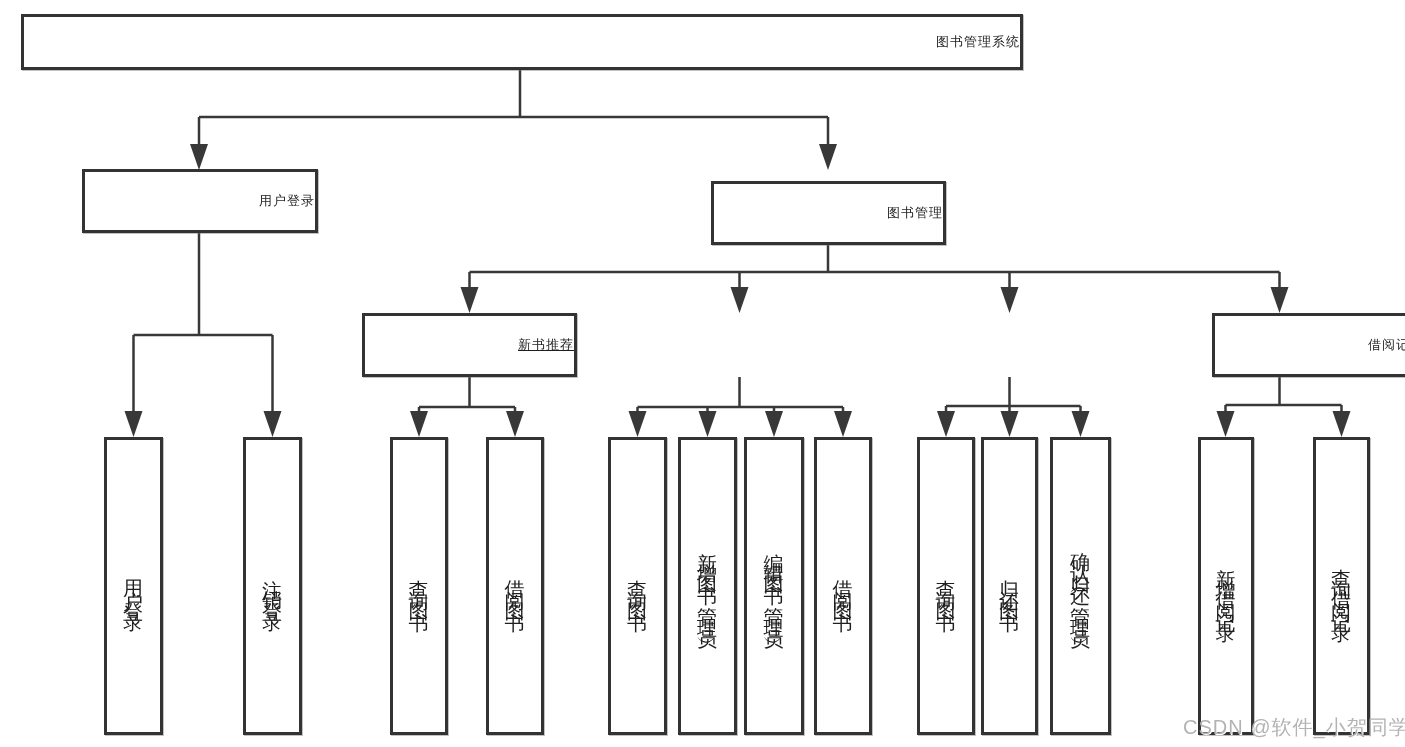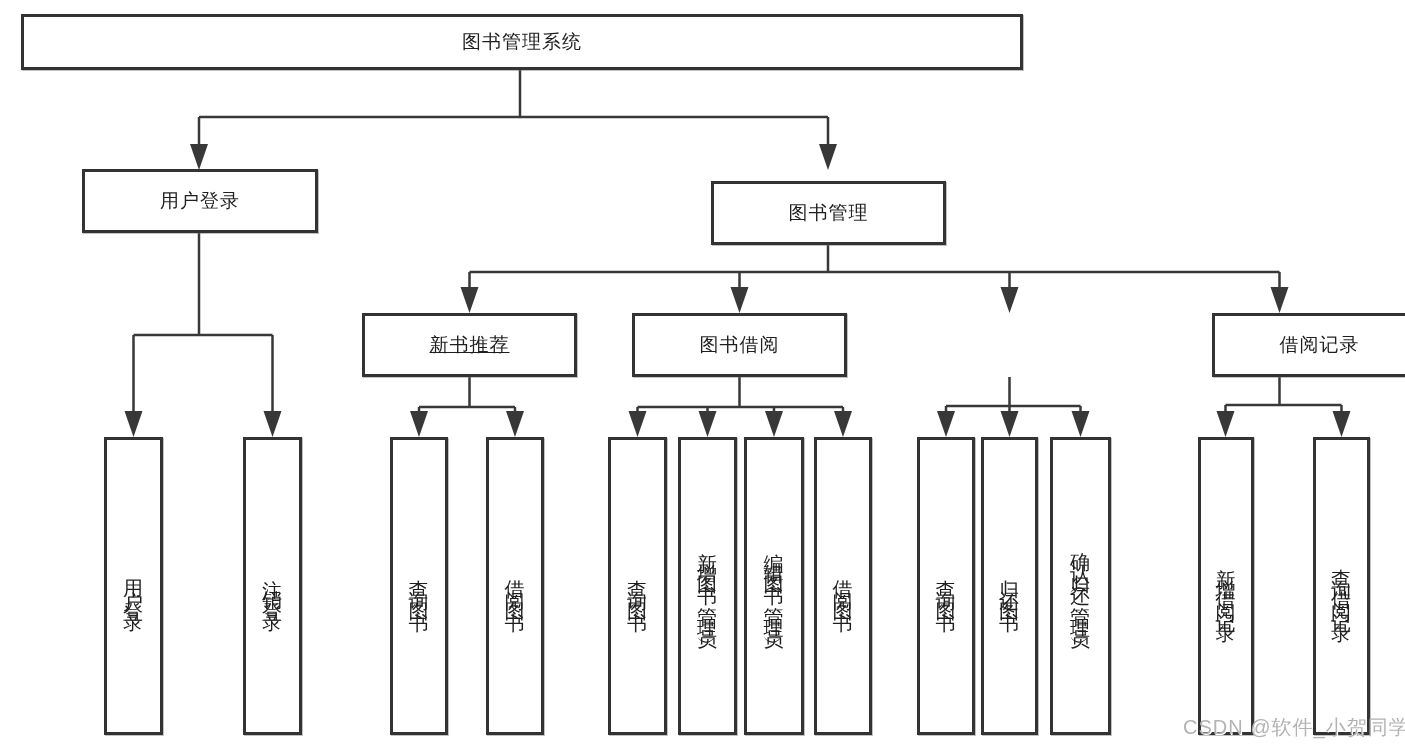--- a/index.html
+++ b/index.html
@@ -13,21 +13,21 @@
   #connectors { position:absolute; left:0; top:0; width:1405px; height:747px; }
   .node {
     position:absolute;
     background:#ffffff;
     border:3px solid #333333;
     box-shadow:1px 1px 0 rgba(120,120,120,0.45);
     display:flex; align-items:center; justify-content:center;
     color:#1f1f1f;
     box-sizing:border-box;
   }
-  .hnode { font-size:19px; letter-spacing:1px; }
+  .hnode { font-size:13px; letter-spacing:1px;justify-content:flex-end; }
   .vnode .vtext {
     writing-mode:vertical-rl;
     text-orientation:mixed;
     font-size:20px;
     letter-spacing:11px;
     line-height:1;
     color:#1f1f1f;
   }
   
   .n-root  { left:21px;  top:14px;  width:1002px; height:56px; }
@@ -112,23 +112,20 @@
   <div class="node hnode n-l2a">
     <span>用户登录</span>
   </div>
   <div class="node hnode n-l2b">
     <span>图书管理</span>
   </div>
 
   <div class="node hnode lvl3 n-l3a">
     <span>新书推荐</span>
   </div>
-  <div class="node hnode lvl3 n-l3b">
-    <span>图书借阅</span>
-  </div>
   <div class="node hnode lvl3 n-l3d">
     <span>借阅记录</span>
   </div>
 
   <div class="node vnode leaf n-g1a">
     <span class="vtext">用户登录</span>
   </div>
   <div class="node vnode leaf n-g1b">
     <span class="vtext">注销登录</span>
   </div>

